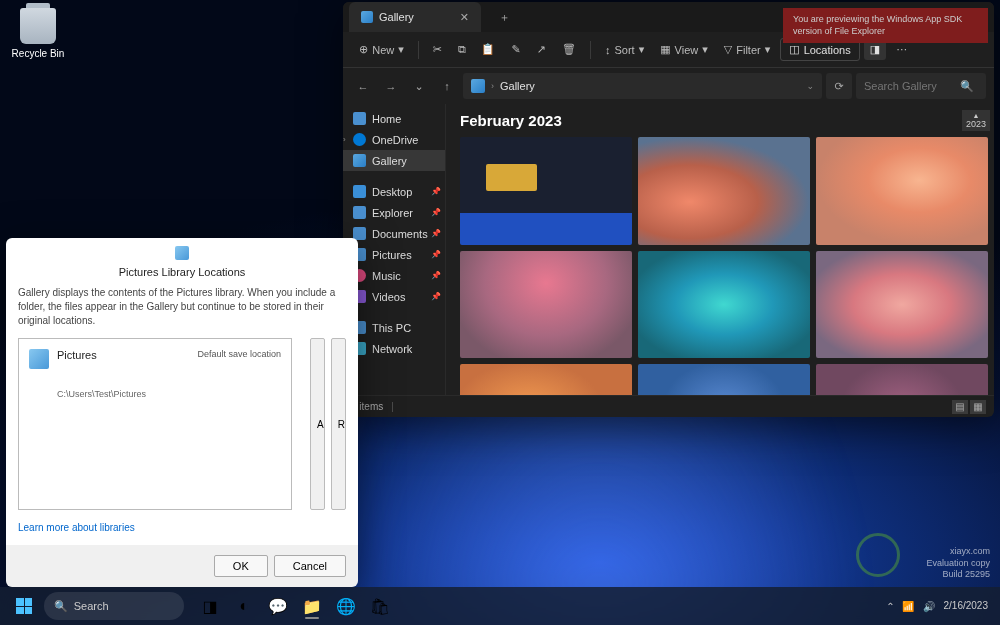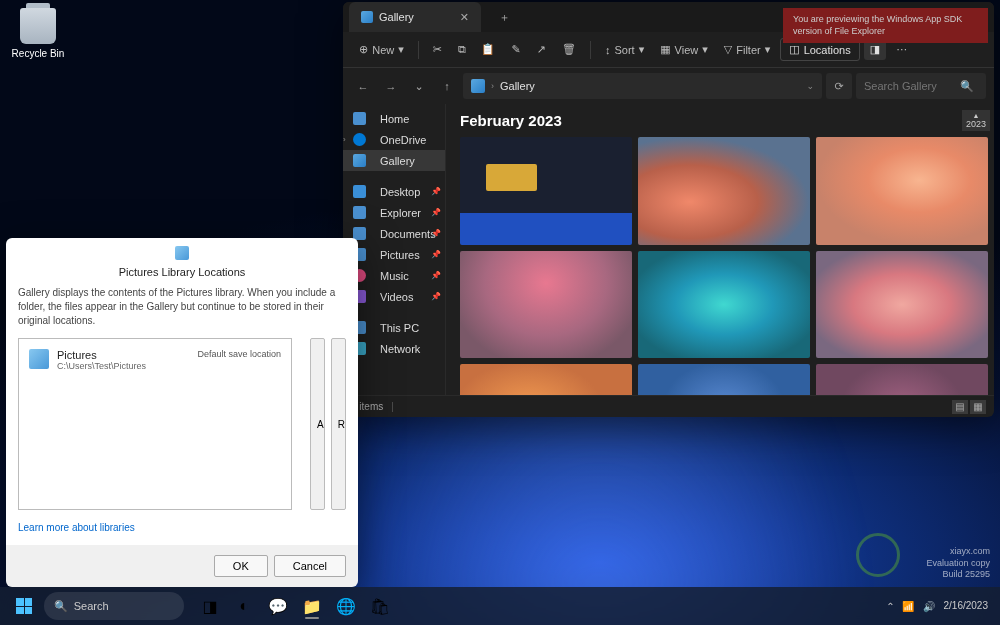--- a/index.html
+++ b/index.html
@@ -33,21 +33,21 @@
 .nav-btn { width: 24px; height: 24px; display: flex; align-items: center; justify-content: center; color: #aaa; cursor: pointer; border-radius: 3px; }
 .address { flex: 1; display: flex; align-items: center; gap: 6px; background: #2a2a2a; height: 26px; padding: 0 8px; border-radius: 3px; }
 .address-icon { width: 14px; height: 14px; background: linear-gradient(135deg,#5aa8e0,#2a7fc8); border-radius: 2px; }
 .address-chev { color: #888; font-size: 9px; }
 .refresh { width: 26px; height: 26px; display:flex; align-items:center; justify-content:center; background:#2a2a2a; border-radius:3px; color:#aaa; cursor:pointer;}
 .search { width: 130px; height: 26px; background: #2a2a2a; border-radius: 3px; display: flex; align-items: center; padding: 0 8px; color: #888; gap:6px;}
 .search input { background: none; border: none; color: #ccc; font-size: 11px; width: 90px; outline: none; }
 
 .body { flex: 1; display: flex; overflow: hidden; }
 .sidebar { width: 103px; padding: 4px 0; border-right: 1px solid #2a2a2a; overflow-y: auto; }
-.side-item { display: flex; align-items: center; gap: 14px; padding: 4px 10px; color: #ddd; cursor: pointer; font-size: 11px; position: relative; }
+.side-item { display: flex; align-items: center; gap: 6px; padding: 4px 10px; color: #ddd; cursor: pointer; font-size: 11px; position: relative; }
 .side-item.active { background: #373737; }
 .side-item .chev { position: absolute; left: 0px; font-size: 8px; color: #888; }
 .side-item .pin { position: absolute; right: 4px; font-size: 8px; color: #777; }
 .side-ico { width: 13px; height: 13px; border-radius: 2px; flex-shrink: 0; }
 .ico-home { background: #4a90d0; }
 .ico-onedrive { background: #0078d4; border-radius: 50%; }
 .ico-gallery { background: linear-gradient(135deg,#5aa8e0,#2a7fc8); }
 .ico-desktop { background: #3a8fd8; }
 .ico-downloads { background: #4a90d0; }
 .ico-documents { background: #4a90d0; }
@@ -84,21 +84,21 @@
 .dialog { position: absolute; top: 238px; left: 6px; width: 352px; height: 346px; background: #fff; border-radius: 6px; box-shadow: 0 10px 40px rgba(0,0,0,0.5); font-size: 11px; color: #222; display: flex; flex-direction: column; }
 .dlg-title { display: flex; align-items: center; gap: 6px; padding: 8px 10px; font-size: 11px; flex-direction: column; }
 .dlg-ico { width: 14px; height: 14px; background: linear-gradient(135deg,#88c8f0,#4898d8); border-radius: 2px; }
 .dlg-heading { color: #0066cc; font-size: 13px; padding: 10px 12px 8px; }
 .dlg-desc { padding: 0 12px 10px; font-size: 10px; color: #444; line-height: 1.4; }
 .dlg-label { padding: 0 12px 4px; font-size: 10px; }
 .dlg-list { margin: 0 12px; border: 1px solid #bbb; height: 172px; background: #fff; padding: 6px; }
 .dlg-item { display: flex; gap: 8px; padding: 4px; }
 .dlg-item-ico { width: 20px; height: 20px; background: linear-gradient(135deg,#88c8f0,#4898d8); border-radius: 2px; }
 .dlg-item-txt .name { font-size: 11px; }
-.dlg-item-txt .path { font-size: 9px; color: #666; }
+.dlg-item-txt .path { font-size: 9px; color: #666; margin-top: 28px; }
 .dlg-item .tag { margin-left: auto; font-size: 9px; color: #555; }
 .dlg-btn-sm { background:#f0f0f0; border:1px solid #bbb; font-size:10px; padding:3px 6px; cursor:pointer; border-radius:2px; overflow:hidden; white-space:nowrap; }
 .dlg-link { color: #0066cc; font-size: 10px; padding: 12px; cursor: pointer; }
 .dlg-footer { display: flex; justify-content: flex-end; gap: 6px; padding: 10px 12px; background: #f0f0f0; border-radius: 0 0 6px 6px; margin-top: auto; }
 .dlg-btn { padding: 4px 18px; font-size: 11px; border: 1px solid #aaa; background: #f8f8f8; border-radius: 2px; cursor: pointer; }
 
 
 .taskbar { position: absolute; bottom: 0; left: 0; right: 0; height: 38px; background: rgba(20,30,50,0.85); backdrop-filter: blur(10px); display: flex; align-items: center; padding: 0 8px; gap: 4px; }
 .start { width: 32px; height: 28px; display: flex; align-items: center; justify-content: center; cursor: pointer; border-radius: 3px; }
 .start-grid { width: 16px; height: 16px; display: grid; grid-template: 1fr 1fr / 1fr 1fr; gap: 1px; }

